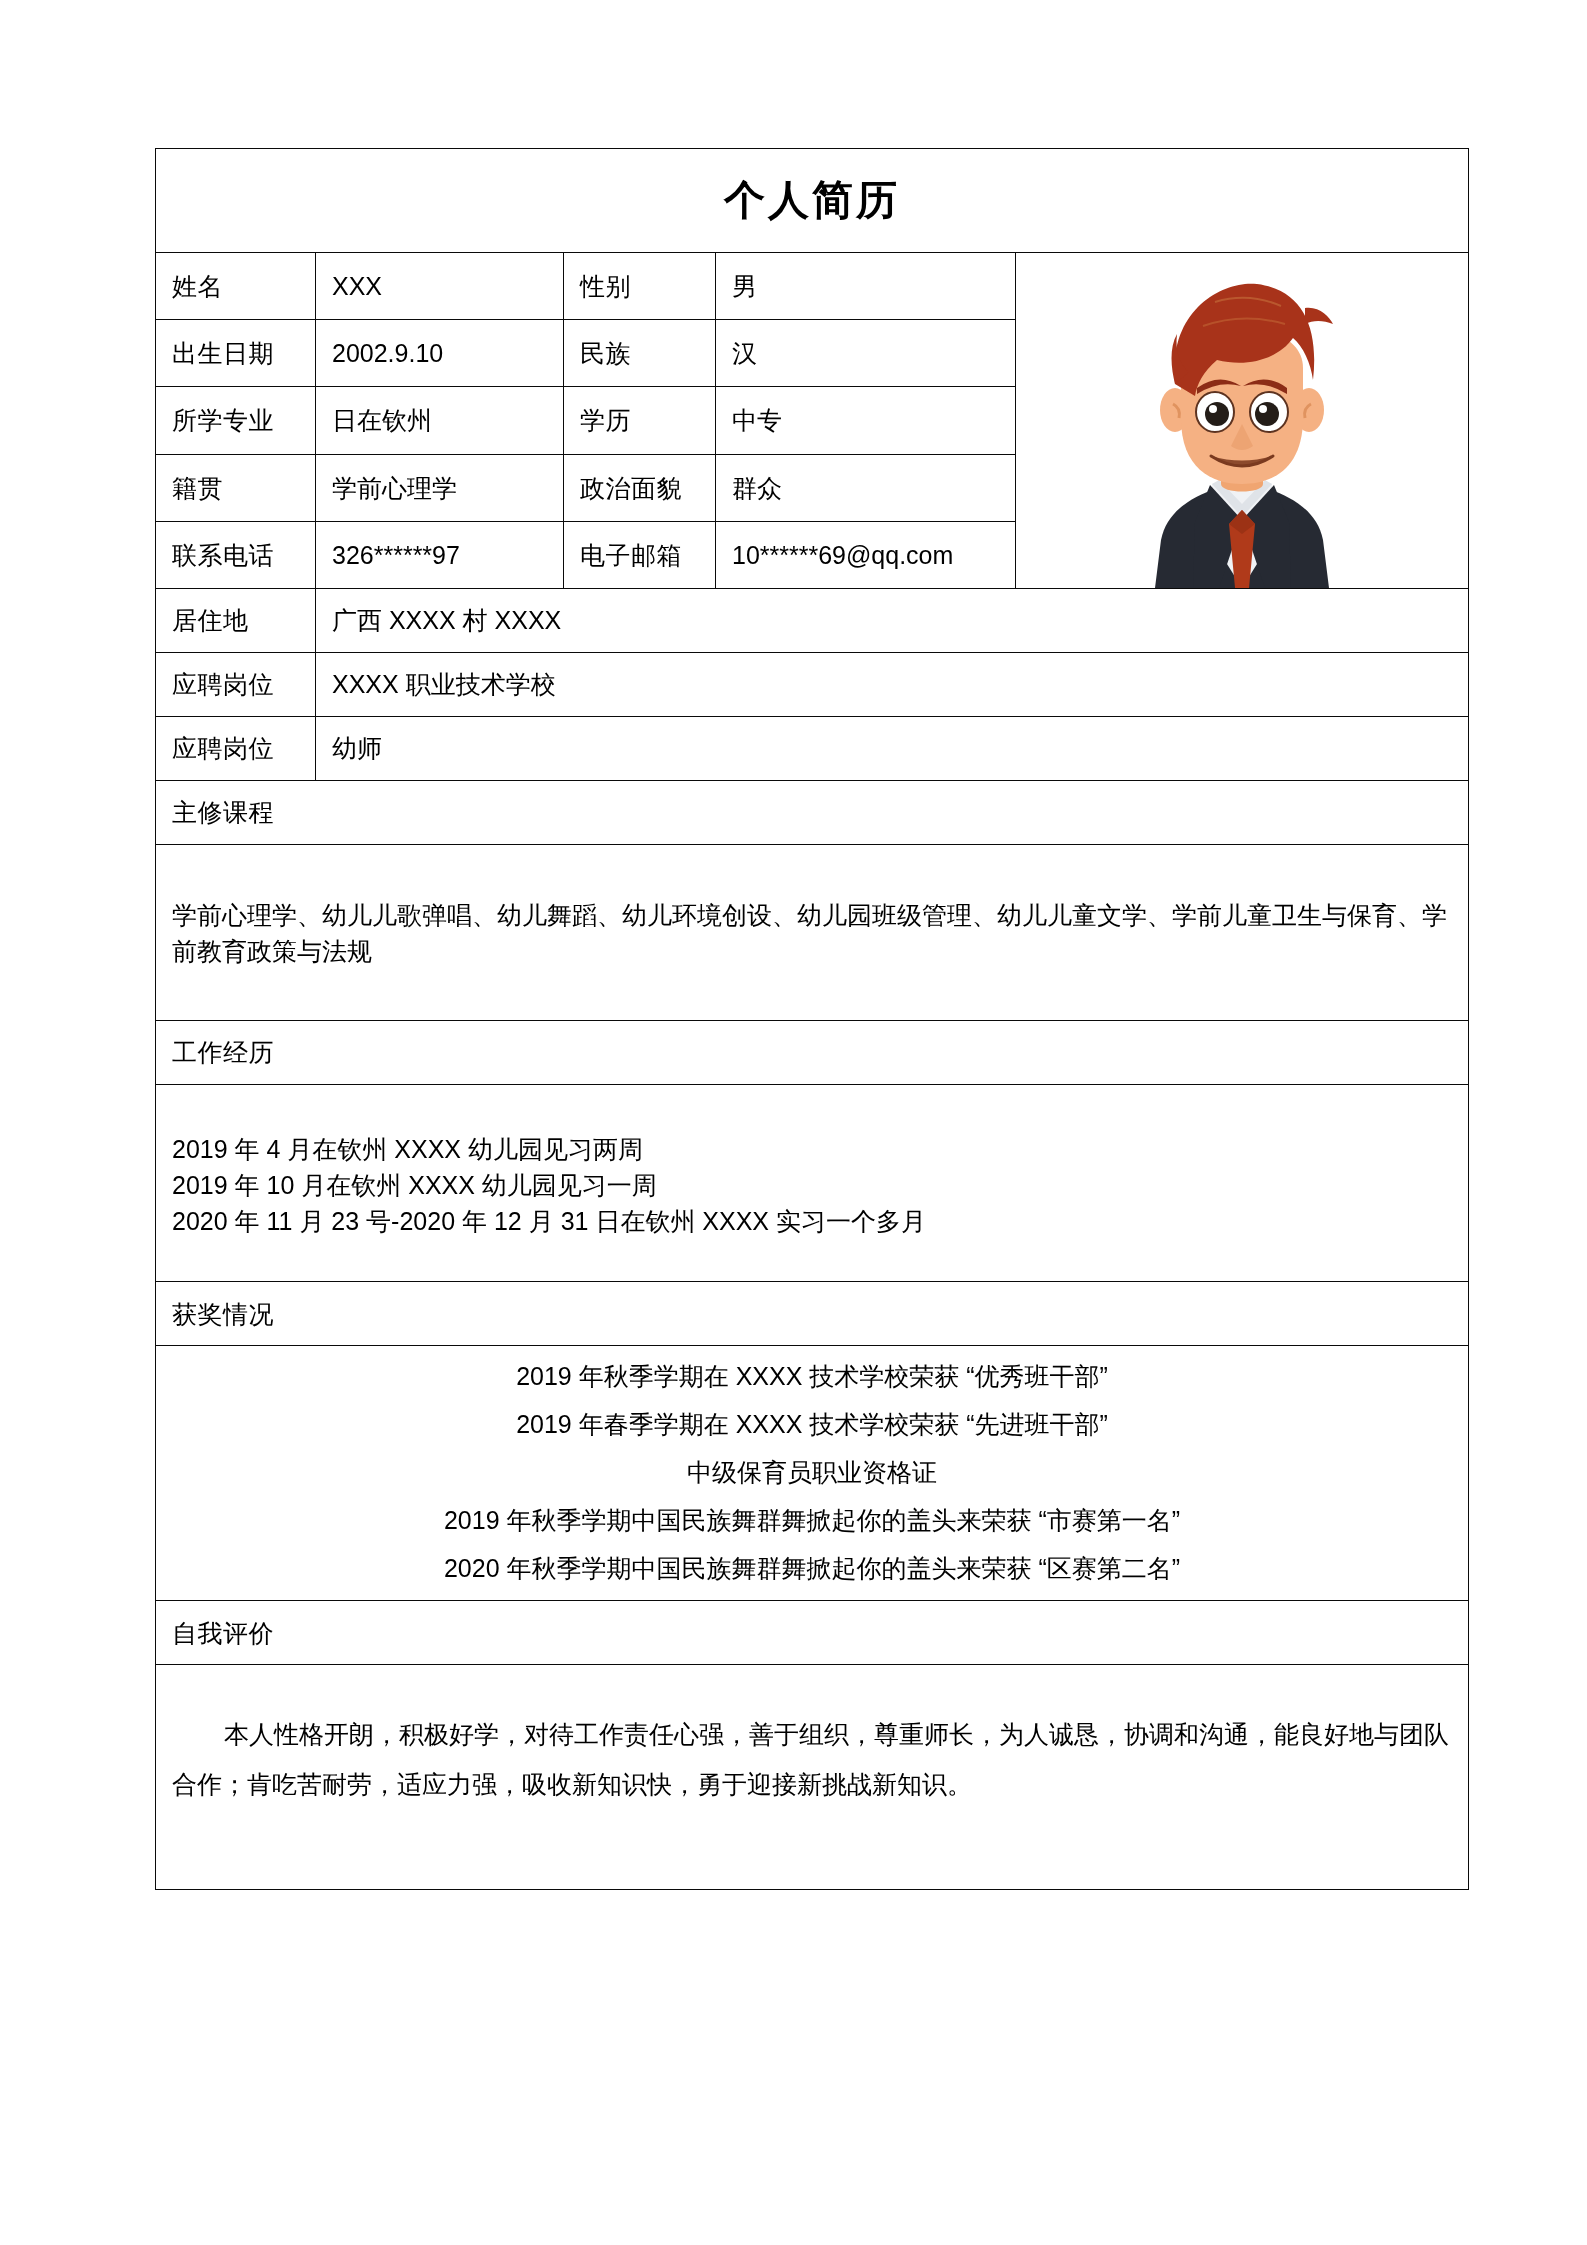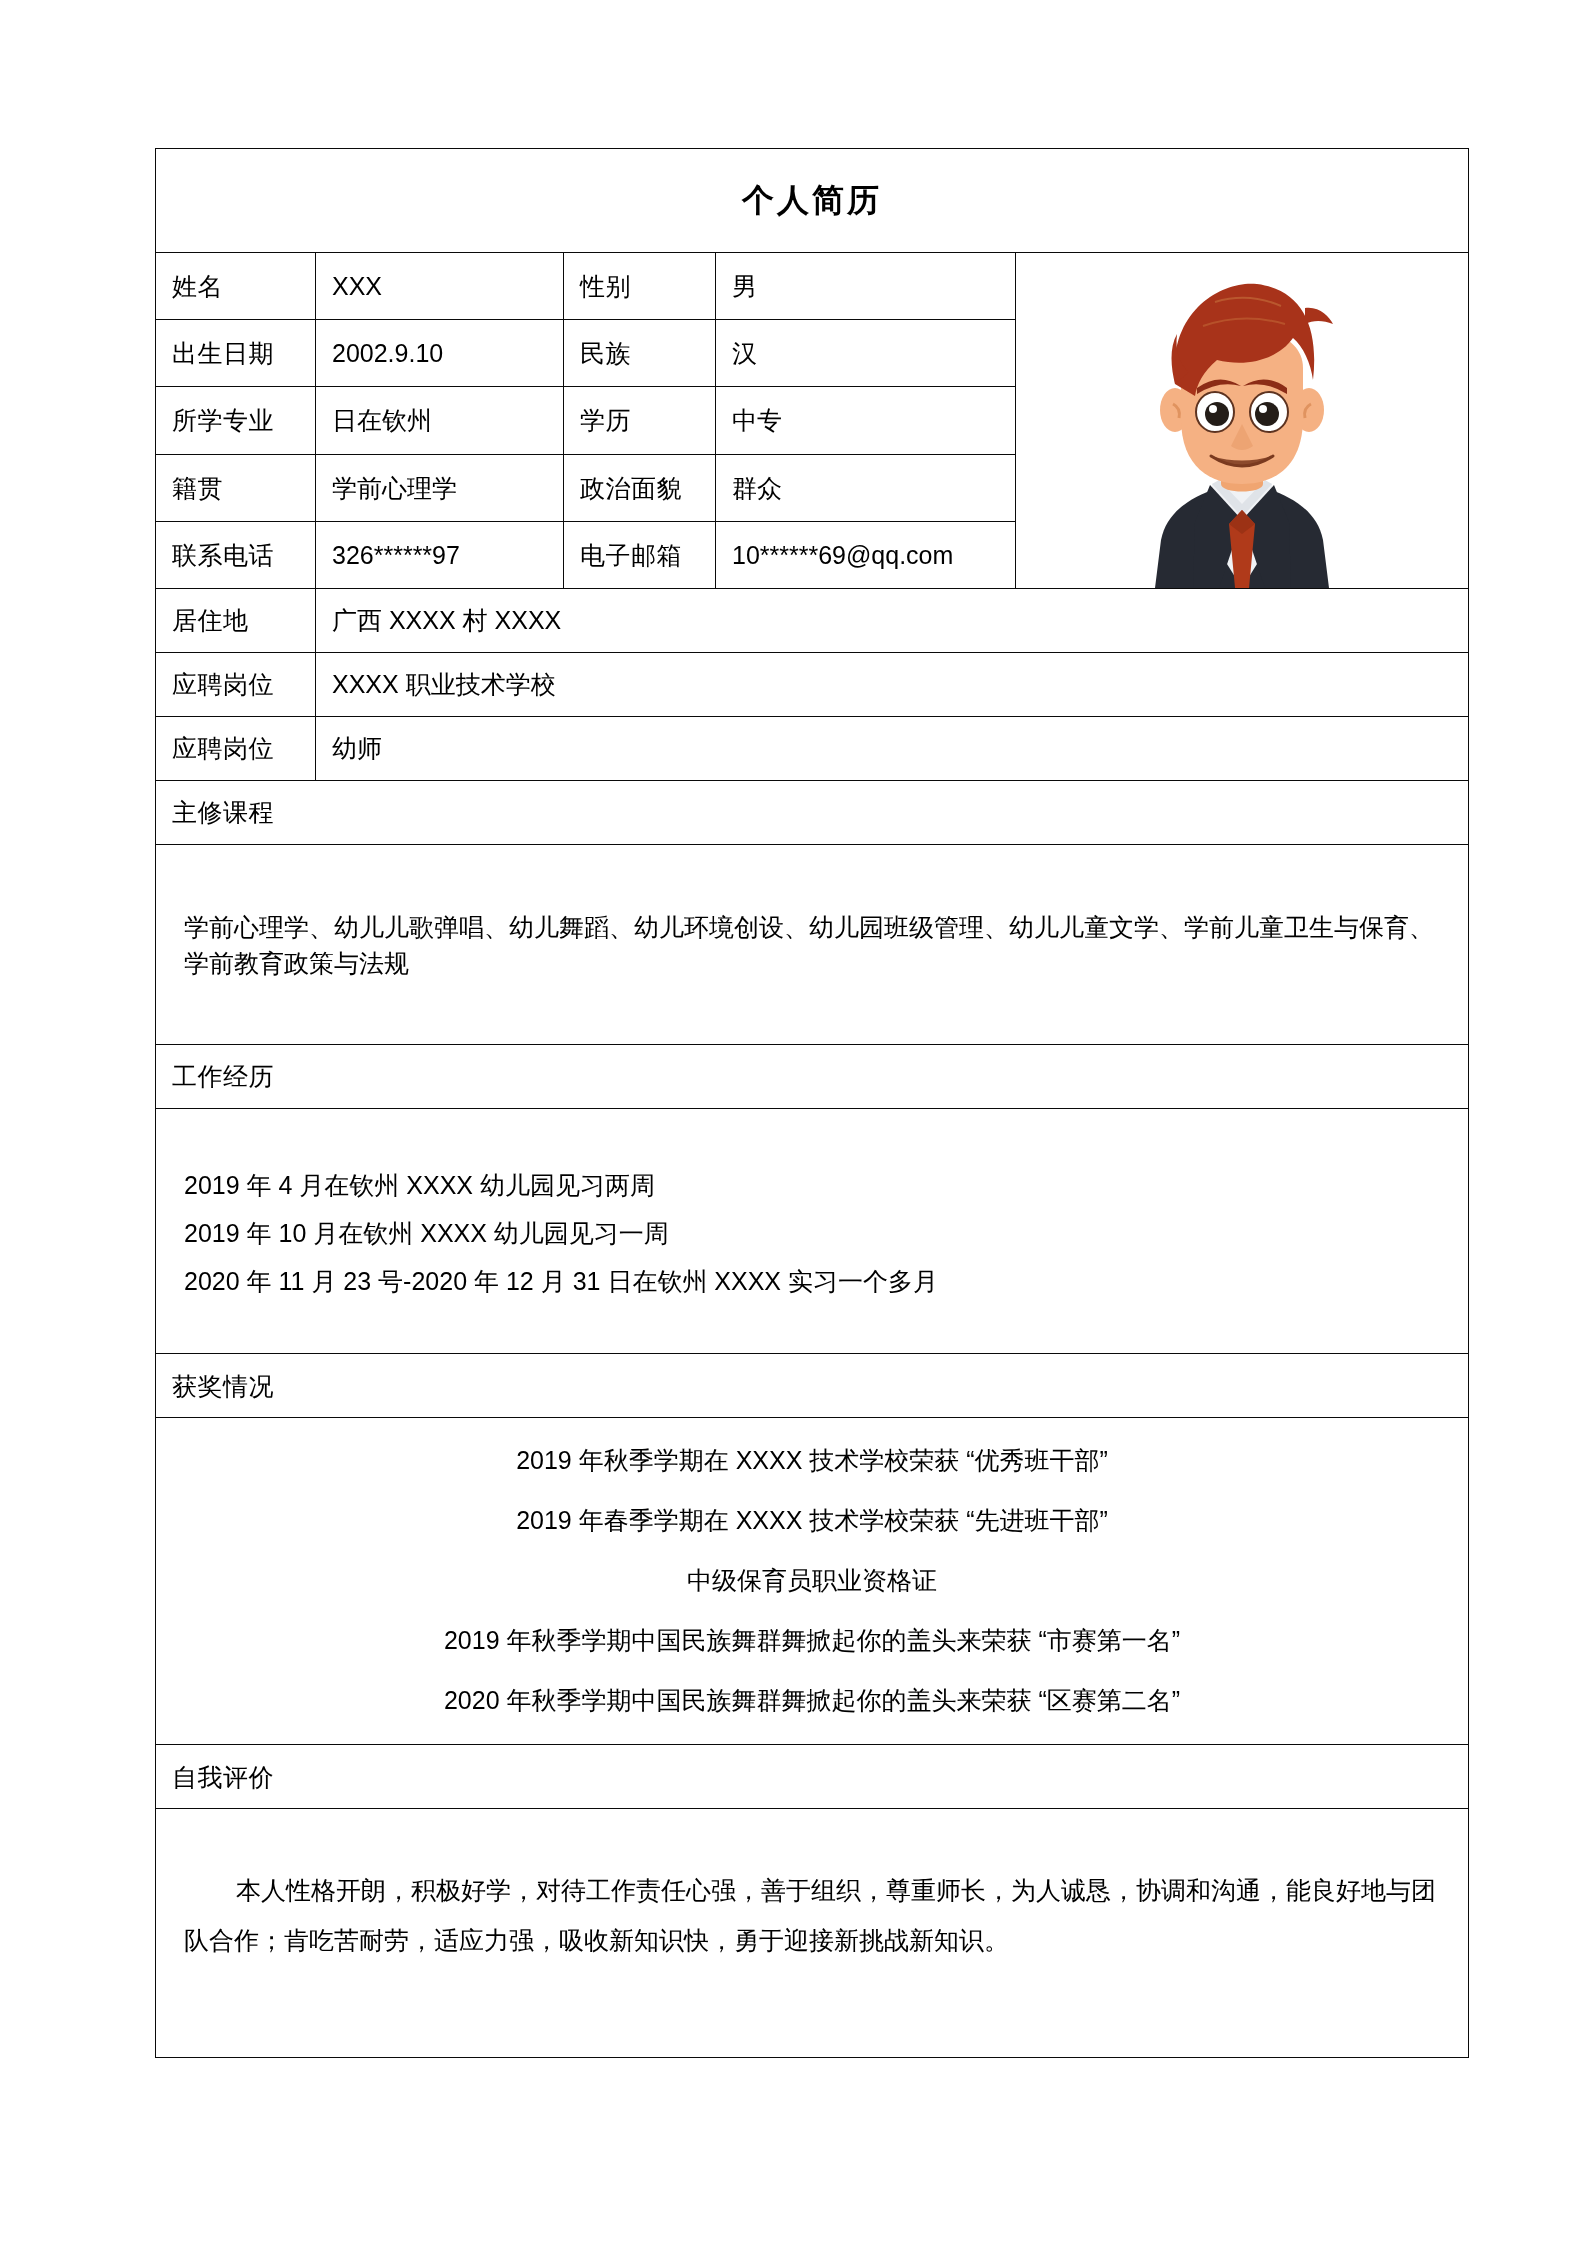--- a/index.html
+++ b/index.html
@@ -43,21 +43,21 @@
     word-break: break-word;
   }
 
   
   .title-cell {
     text-align: center;
     height: 103px;
     padding: 0 !important;
   }
   .doc-title {
-    font-size: 32px;
+    font-size: 41px;
     font-weight: bold;
     letter-spacing: 3px;
     line-height: 103px;
     font-family: Liberation Serif, serif;
   }
 
   
   .lbl {
     font-weight: bold;
     font-size: 25.5px;
@@ -100,21 +100,21 @@
     line-height: 1.95;
     padding-top: 30px !important;
     padding-bottom: 30px !important;
   }
   .body-block.courses { padding-top: 52px !important; padding-bottom: 50px !important; }
   .body-block.work    { padding-top: 46px !important; padding-bottom: 42px !important; }
   .body-block.awards  { padding-top: 6px !important;  padding-bottom: 8px !important;
                         line-height: 1.92; text-align: center; }
   .body-block.selfeval{ padding-top: 44px !important; padding-bottom: 80px !important;
                         line-height: 2.0; }
-  .body-block p { margin: 12px; }
+  .body-block p { margin: 0; }
   .indent { text-indent: 52px; }
 </style>
 </head>
 <body>
 
 <div class="page">
 
   <table class="resume-table">
     <colgroup>
       <col style="width:160px">

